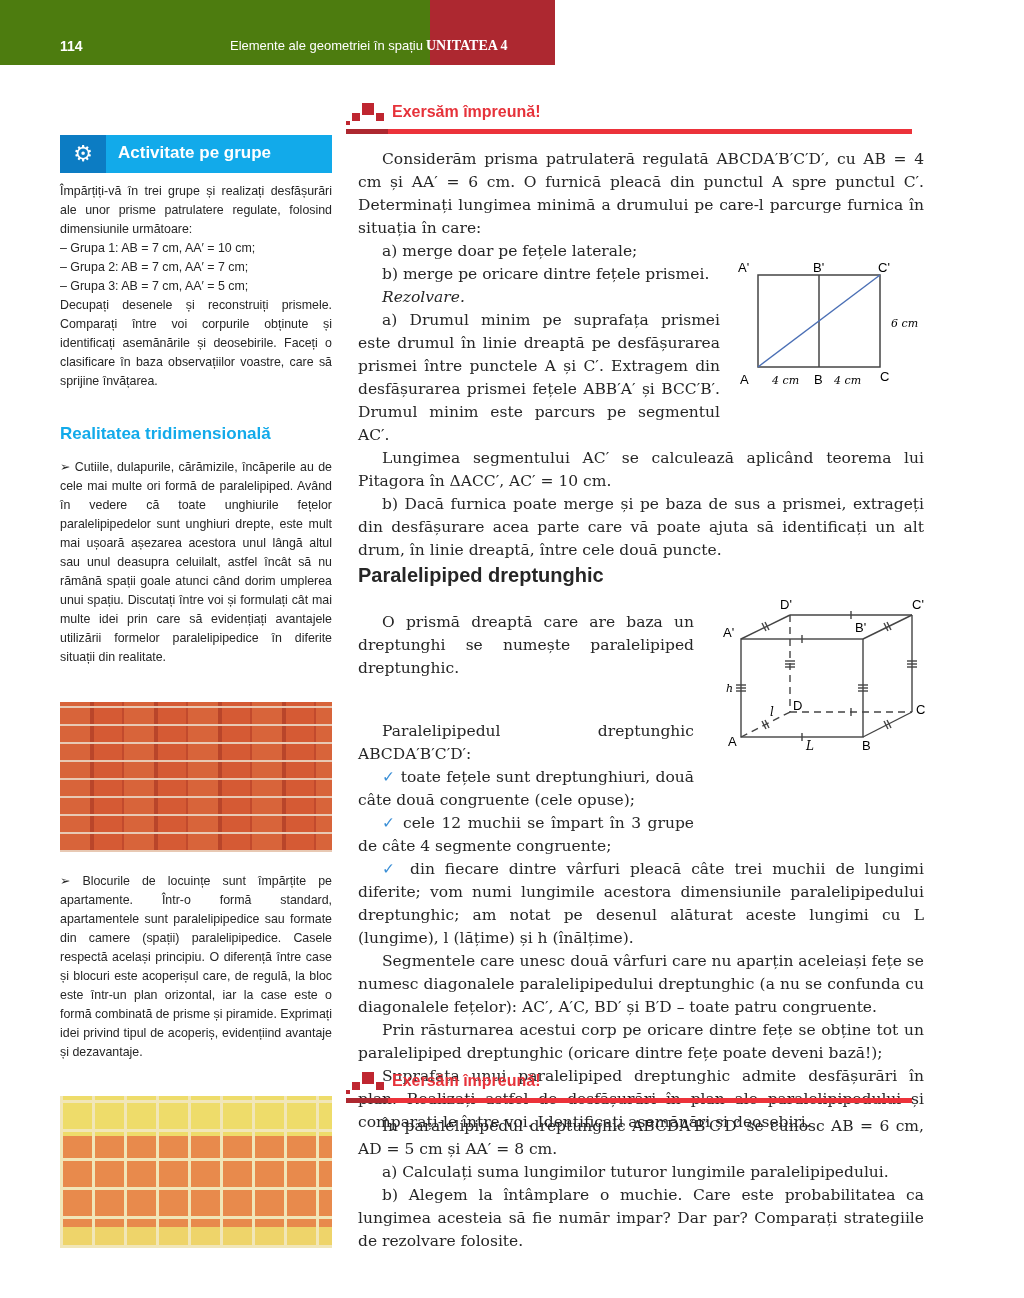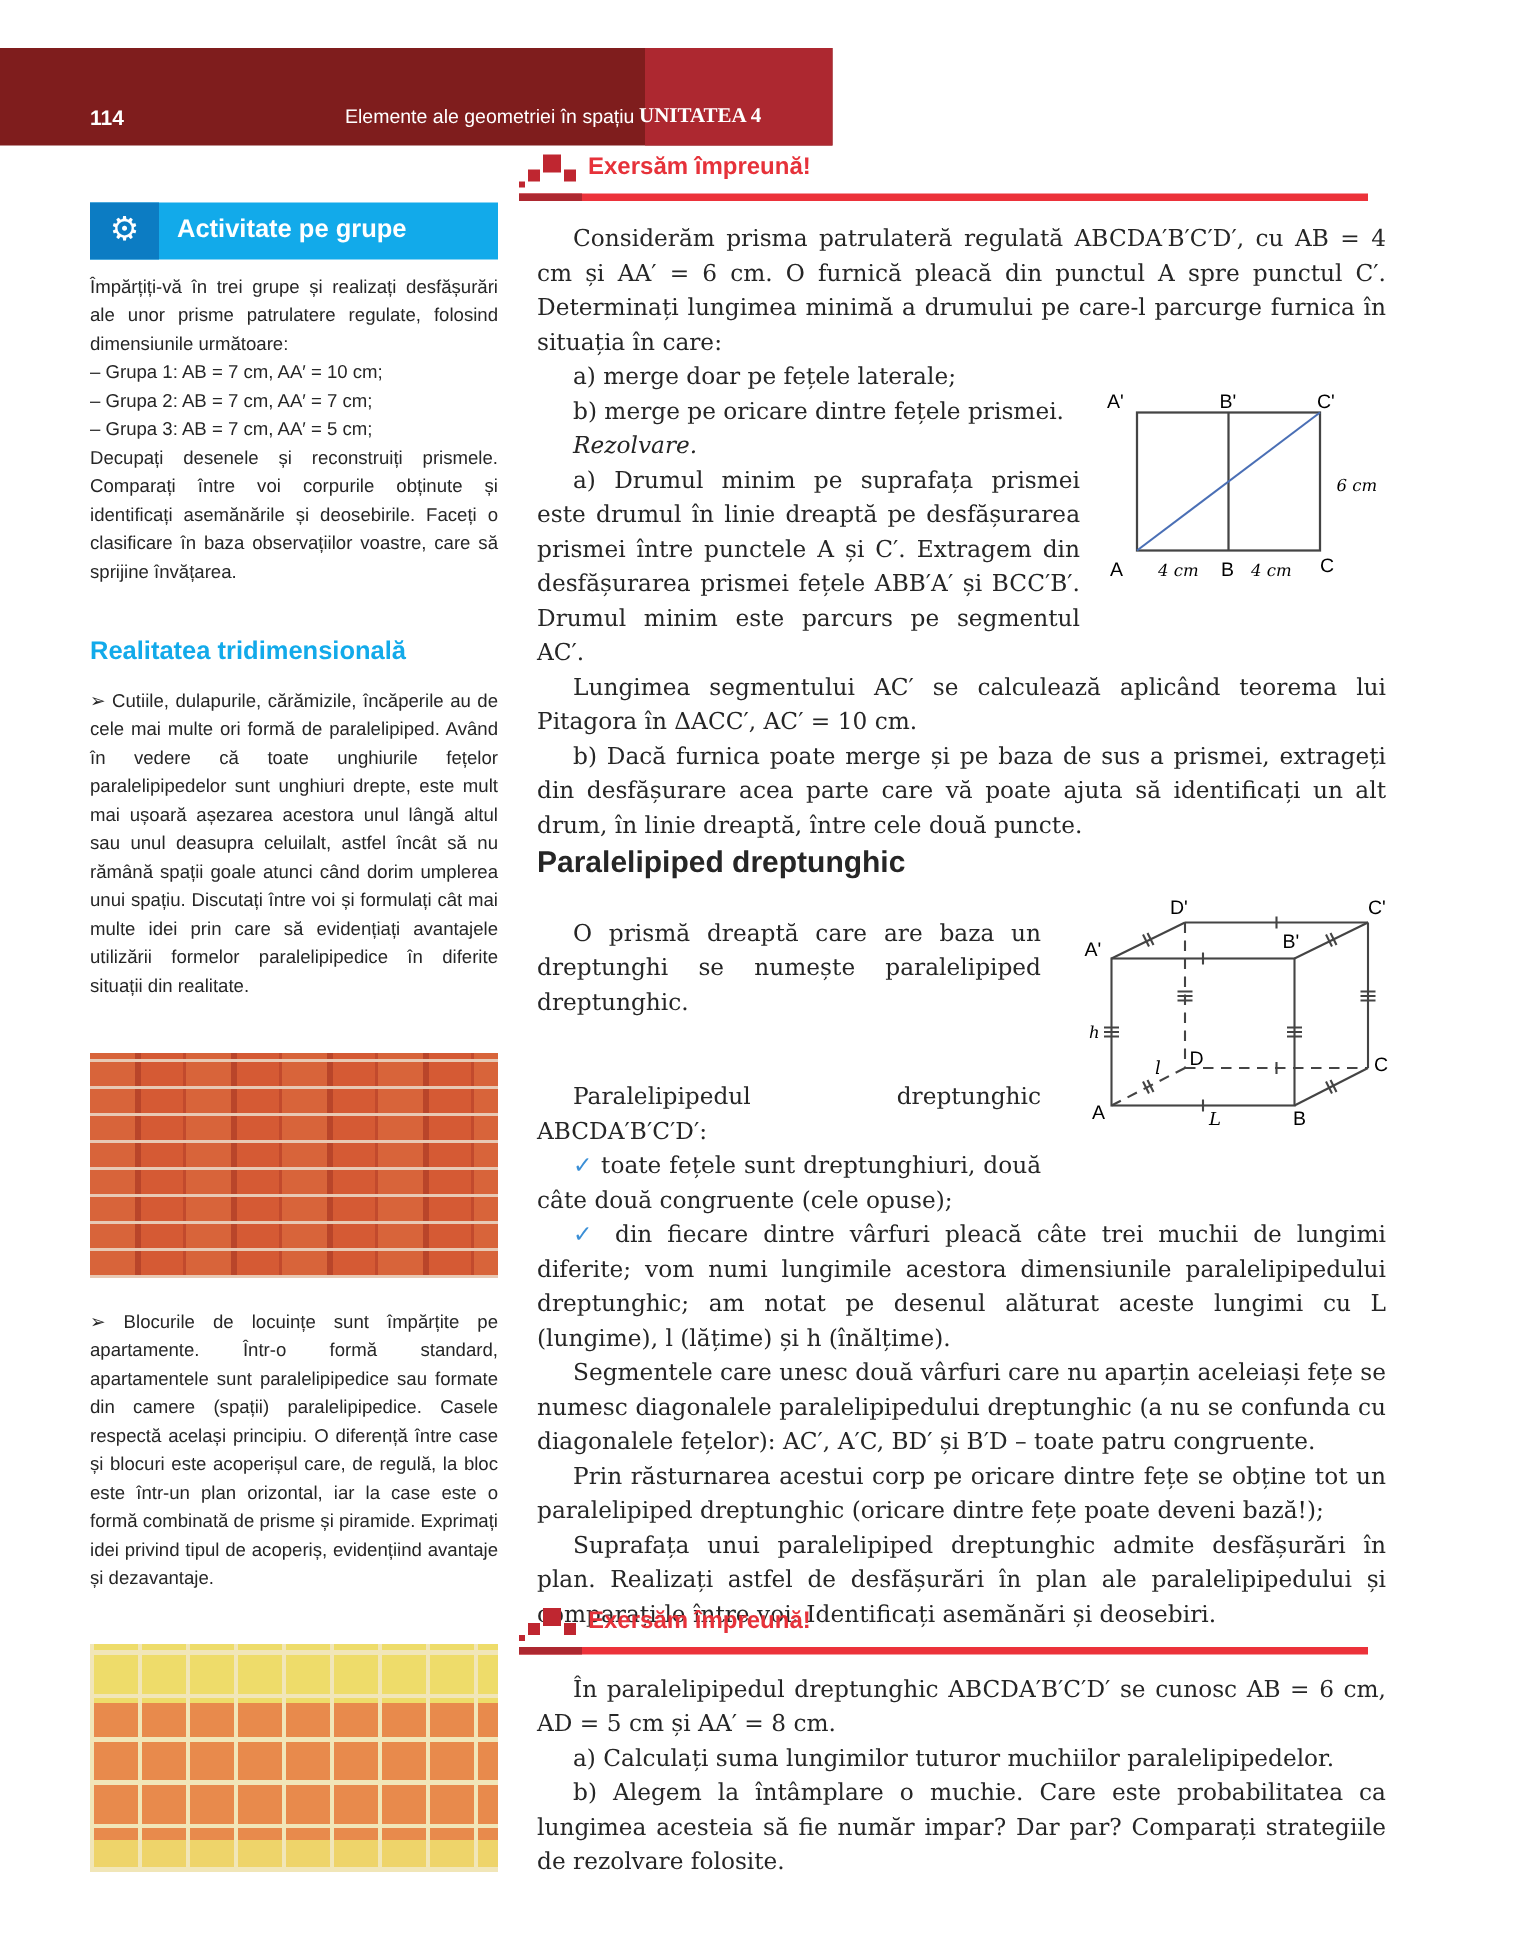--- a/index.html
+++ b/index.html
@@ -1,17 +1,17 @@
 <!DOCTYPE html>
 <html><head>
 <meta charset="utf-8">
 <style>
   html, body { margin:0; padding:0; background:#ffffff; }
   body { width:1024px; height:1298px; position:relative; overflow:hidden; font-family:"DejaVu Serif", serif; color:#262626; }
-  .header { position:absolute; left:0; top:0; width:555px; height:65px; background:#7f1d1d;margin-top:32px; }
+  .header { position:absolute; left:0; top:0; width:555px; height:65px; background:#4d7c0f; }
   .header .unit { position:absolute; left:430px; top:0; width:125px; height:65px; background:#ad2830; }
   .header .pg { position:absolute; left:60px; top:38px; color:#fff; font-family:"Liberation Sans", sans-serif; font-weight:bold; font-size:14px; }
   .header .chap { position:absolute; left:230px; top:38px; color:#fff; font-family:"Liberation Sans", sans-serif; font-size:13px; }
   .header .unitlbl { position:absolute; left:426px; top:38px; color:#fff; font-family:Liberation Serif, serif; font-weight:bold; font-size:14px; }
 
   .left { position:absolute; left:60px; width:272px; font-family:Liberation Sans, sans-serif; font-size:12.4px; line-height:19px; color:#262626; text-align:justify; }
   .act-head { position:absolute; left:60px; top:135px; width:272px; height:38px; background:#12aaea; }
   .act-head .icbox { position:absolute; left:0; top:0; width:46px; height:38px; background:#0c7cc3; color:#fff; font-size:22px; text-align:center; line-height:38px; }
   .act-head .t { position:absolute; left:58px; top:8px; color:#fff; font-family:"Liberation Sans", sans-serif; font-weight:bold; font-size:17px; }
   .sec-title { position:absolute; left:60px; top:424px; color:#12aaea; font-family:"Liberation Sans", sans-serif; font-weight:bold; font-size:17px; }
@@ -110,20 +110,23 @@
 <div class="h2">Paralelipiped dreptunghic</div>
 
 <div class="right" style="top:611px;">
   <div class="ind" style="width:336px;">
     <span>O prismă dreaptă care are baza un dreptunghi se numește paralelipiped dreptunghic.</span>
   </div>
   <div class="ind" style="width:336px;margin-top:40px;">Paralelipipedul dreptunghic ABCDA′B′C′D′:</div>
   <div class="ind" style="width:336px;">
     <span class="check">✓ </span><span>toate fețele sunt dreptunghiuri, două câte două congruente (cele opuse);</span>
   </div>
+  <div class="ind" style="width:336px;">
+    <span class="check">✓ </span><span>cele 12 muchii se împart în 3 grupe de câte 4 segmente congruente;</span>
+  </div>
   <div class="ind">
     <span class="check">✓ </span><span>din fiecare dintre vârfuri pleacă câte trei muchii de lungimi diferite; vom numi lungimile acestora dimensiunile paralelipipedului dreptunghic; am notat pe desenul alăturat aceste lungimi cu L (lungime), l (lățime) și h (înălțime).</span>
   </div>
   <div class="ind">Segmentele care unesc două vârfuri care nu aparțin aceleiași fețe se numesc diagonalele paralelipipedului dreptunghic (a nu se confunda cu diagonalele fețelor): AC′, A′C, BD′ și B′D – toate patru congruente.</div>
   <div class="ind">Prin răsturnarea acestui corp pe oricare dintre fețe se obține tot un paralelipiped dreptunghic (oricare dintre fețe poate deveni bază!);</div>
   <div class="ind">Suprafața unui paralelipiped dreptunghic admite desfășurări în plan. Realizați astfel de desfășurări în plan ale paralelipipedului și comparați-le între voi. Identificați asemănări și deosebiri.</div>
 </div>
 
 <svg style="position:absolute;left:720px;top:592px;" width="215" height="165">
   <g stroke="#444" stroke-width="1.4" fill="none">
@@ -179,15 +182,15 @@
   <span class="sq" style="left:0;top:22px;width:4px;height:4px;"></span>
   <span class="sq" style="left:6px;top:14px;width:8px;height:8px;"></span>
   <span class="sq" style="left:16px;top:4px;width:12px;height:12px;"></span>
   <span class="sq" style="left:30px;top:14px;width:8px;height:8px;"></span>
   <span class="t">Exersăm împreună!</span>
   <div class="rule"></div>
 </div>
 
 <div class="right" style="top:1115px;">
   <div class="ind">În paralelipipedul dreptunghic ABCDA′B′C′D′ se cunosc AB = 6 cm, AD = 5 cm și AA′ = 8 cm.</div>
-  <div class="ind">a) Calculați suma lungimilor tuturor muchiilor paralelipipedelor.</div>
+  <div class="ind">a) Calculați suma lungimilor tuturor lungimile paralelipipedului.</div>
   <div class="ind">b) Alegem la întâmplare o muchie. Care este probabilitatea ca lungimea acesteia să fie număr impar? Dar par? Comparați strategiile de rezolvare folosite.</div>
 </div>
 
 </body></html>

